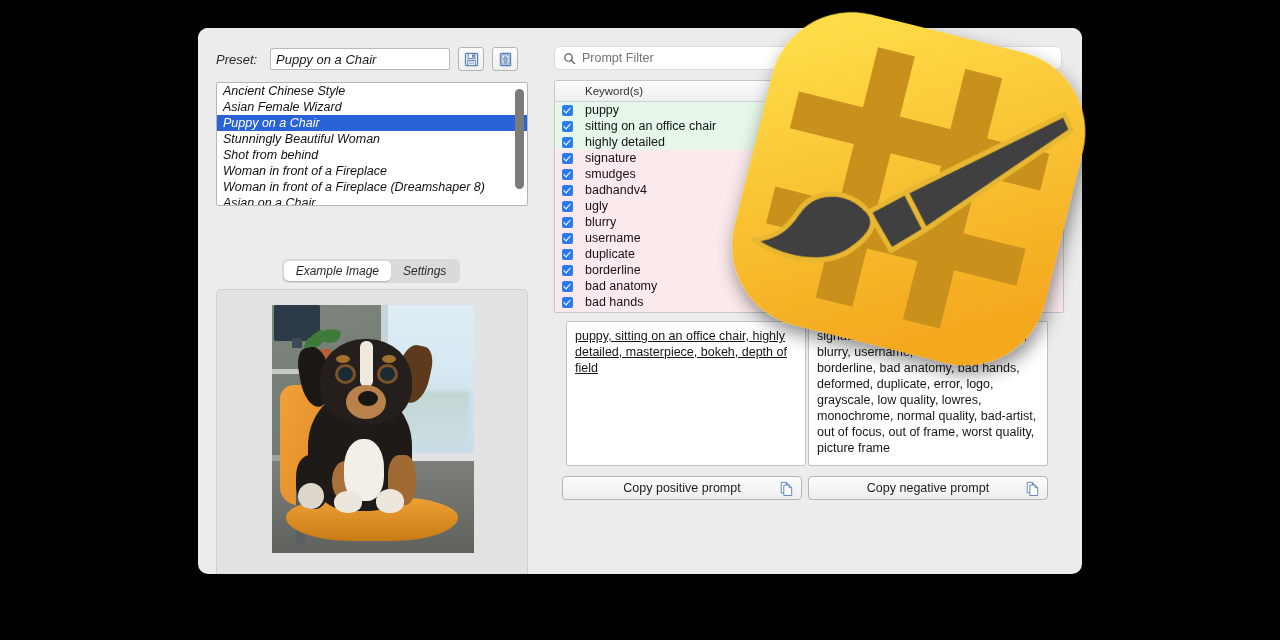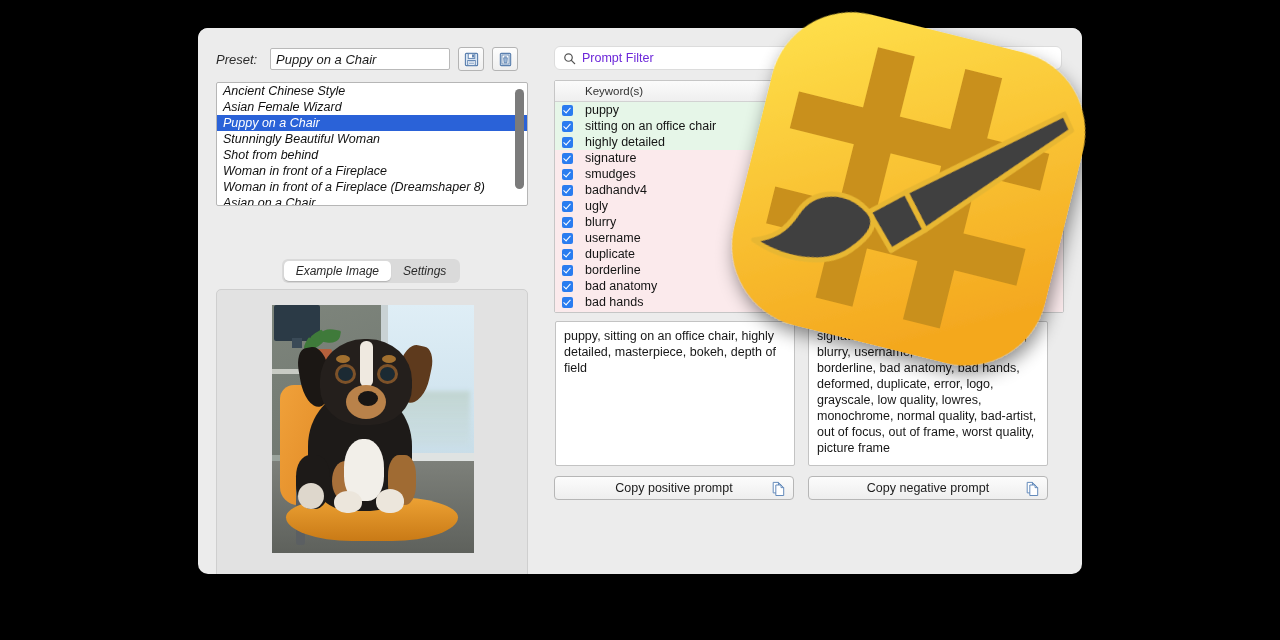--- a/index.html
+++ b/index.html
@@ -126,21 +126,21 @@
 
   
   #rightpane{position:absolute;left:356px;top:18px;width:508px;}
 
   #filterbox{
     position:relative;width:508px;height:24px;background:#fff;
     border-radius:6px;border:1px solid #dcdcdc;box-sizing:border-box;
     display:flex;align-items:center;
   }
   #filterbox .srch{margin:0 6px 0 8px;}
-  #filterph{font-size:12.5px;color:#6d28d9;}
+  #filterph{font-size:12.5px;color:#737373;}
 
   #kwpanel{
     position:absolute;left:0;top:34px;width:508px;height:231px;
     background:#fff;border:1px solid #c6c6c6;border-radius:2px;overflow:hidden;
   }
   #kwhead{
     height:20px;background:linear-gradient(#fbfbfb,#efefef);
     border-bottom:1px solid #d2d2d2;font-size:11.5px;color:#333;
     line-height:20px;padding-left:30px;
   }
@@ -155,30 +155,30 @@
     content:"";position:absolute;left:3px;top:1px;width:3px;height:6px;
     border:solid #fff;border-width:0 1.6px 1.6px 0;transform:rotate(42deg);
   }
   .kwlabel{font-size:12.5px;color:#141414;margin-left:12px;white-space:nowrap;}
 
   .prompt{
     position:absolute;top:275px;width:240px;height:145px;background:#fff;
     border:1px solid #c3c3c3;border-radius:2px;padding:6px 8px;
     box-sizing:border-box;font-size:12.5px;line-height:16px;color:#161616;
   }
-  #pos-prompt{left:1px;}
+  #pos-prompt{left:12px;text-decoration:underline;}
   #neg-prompt{left:254px;}
 
   .copybtn{
     position:absolute;top:430px;width:240px;height:24px;
     background:linear-gradient(#fcfcfc,#eeeeee);
     border:1px solid #b6b6b6;border-radius:4px;box-sizing:border-box;
     display:flex;align-items:center;justify-content:center;position:absolute;
   }
-  #copy-pos{left:0;}
+  #copy-pos{left:8px;}
   #copy-neg{left:254px;}
   .copybtn .lbl{font-size:12.5px;color:#1c1c1c;}
   .copybtn .cpi{position:absolute;right:8px;top:4px;}
 
   
   #appicon{
     position:absolute;left:700px;top:-4px;width:410px;height:390px;
     pointer-events:none;
   }
 </style>

